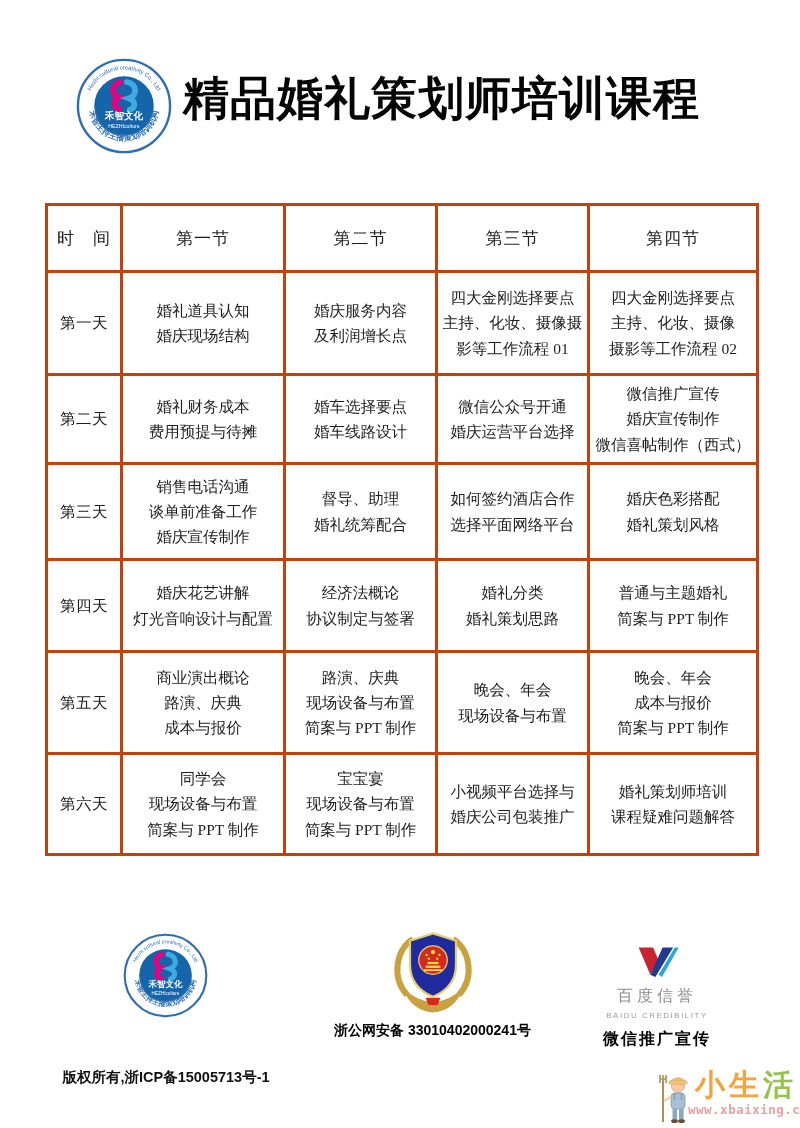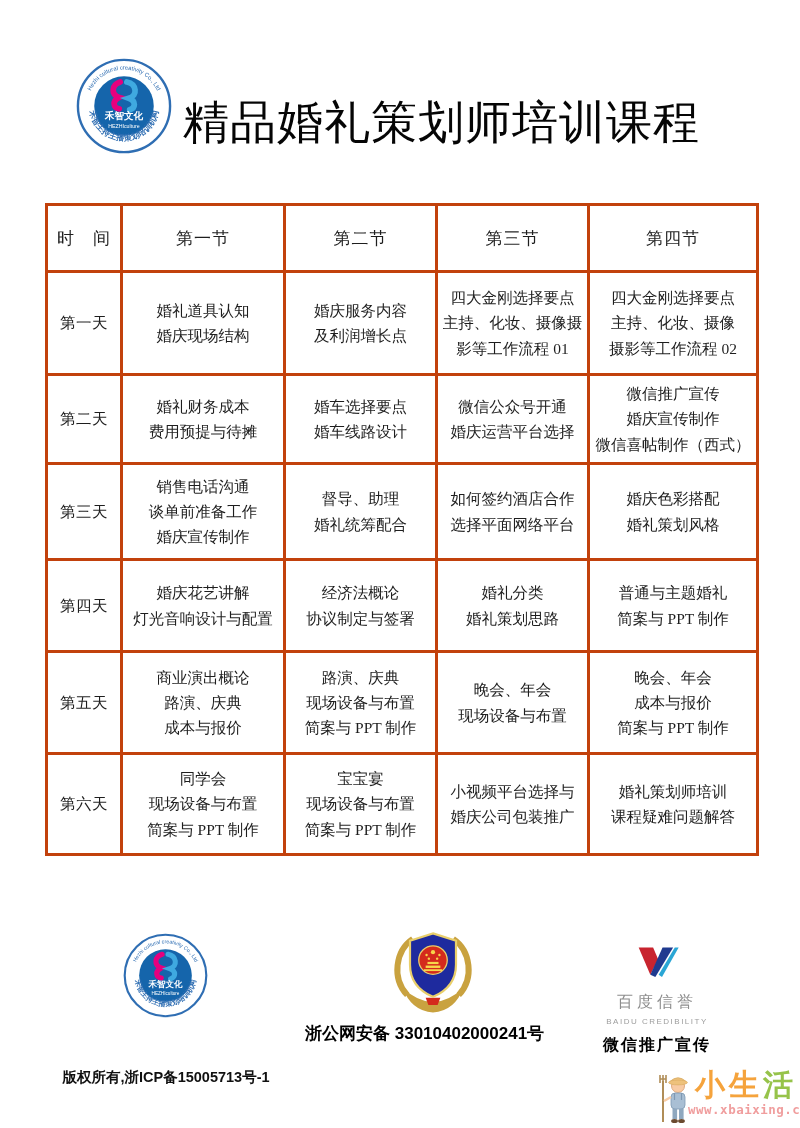--- a/index.html
+++ b/index.html
@@ -8,22 +8,22 @@
     position:relative; width:800px; height:1128px; background:#fff;
     overflow:hidden;
     font-family:"Liberation Serif","DejaVu Serif",serif;
     color:#1c1c1c;
   }
 
   
   .brand-logo-header { position:absolute; left:76px; top:58px; width:96px; height:96px; }
   .brand-logo-footer { position:absolute; left:123px; top:933px; width:85px; height:85px; }
   .page-title {
-    position:absolute; left:183px; top:92px; width:580px;
-    font-size:46px; font-weight:normal; letter-spacing:1px; color:#050505;
+    position:absolute; left:183px; top:68px; width:580px;
+    font-size:46px; font-weight:bold; letter-spacing:1px; color:#050505;
     white-space:nowrap;
   }
 
   
   table.schedule {
     position:absolute; left:45px; top:203px; width:711px;
     border-collapse:collapse; table-layout:fixed;
   }
   table.schedule th, table.schedule td {
     border:3px solid #c2410c; text-align:center; vertical-align:middle;
@@ -41,30 +41,30 @@
   td.day { font-size:16px; letter-spacing:0.5px;margin-top:29px; }
 
   
   .copyright-text {
     position:absolute; left:40px; top:1024px; width:252px; text-align:center;
     font-family:"Liberation Sans","DejaVu Sans",sans-serif;
     font-size:14.5px; font-weight:600; color:#101010;margin-top:44px;
   }
   .police-badge { position:absolute; left:387px; top:929px; width:92px; height:86px; }
   .police-record-text {
-    position:absolute; left:305px; top:1022px; width:255px; text-align:left;
-    font-family:"Liberation Sans","DejaVu Sans",sans-serif;
-    font-size:17px; font-weight:800; color:#000;
+    position:absolute; left:305px; top:1022px; width:255px; text-align:center;
+    font-family:"Liberation Sans","DejaVu Sans",sans-serif;
+    font-size:14px; font-weight:800; color:#000;
   }
   .baidu-block {
     position:absolute; left:597px; top:938px; width:120px; text-align:center;
     font-family:"Liberation Sans","DejaVu Sans",sans-serif;
   }
   .baidu-v { display:block; width:50px; height:48px; margin:0 auto; }
-  .baidu-name { font-size:16px; color:#8d8d8d; letter-spacing:4px; margin-top:6px; }
+  .baidu-name { font-size:16px; color:#8d8d8d; letter-spacing:4px; }
   .baidu-credibility { font-size:8px; color:#9d9d9d; letter-spacing:1.5px; margin-top:4px; }
   .baidu-cert { font-size:16px; color:#000; font-weight:800; margin-top:9px; letter-spacing:2px; }
 
   
   .farmer-mascot { position:absolute; left:658px; top:1073px; width:36px; height:52px; }
   .wm-name {
     position:absolute; left:695px; top:1068px; display:flex; gap:4px;
     font-family:"Liberation Sans","DejaVu Sans",sans-serif;
     font-weight:bold; font-size:30px; line-height:1.1;
   }

